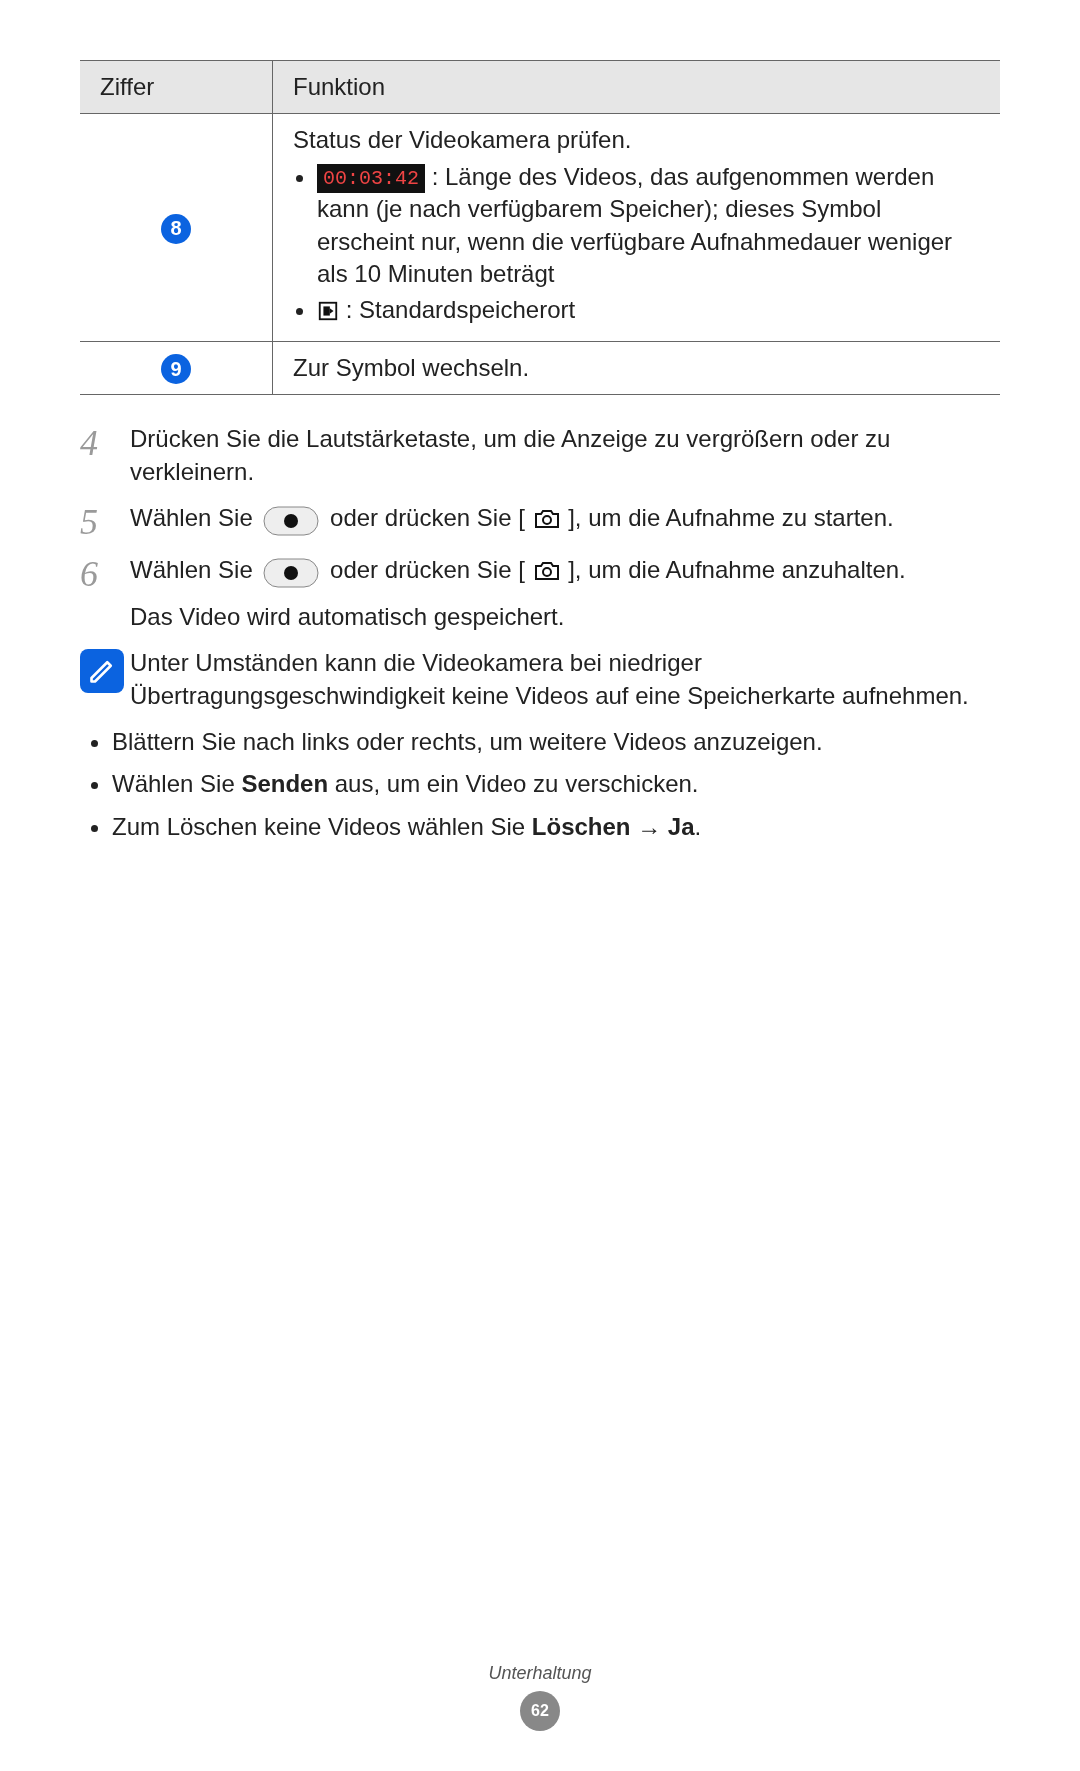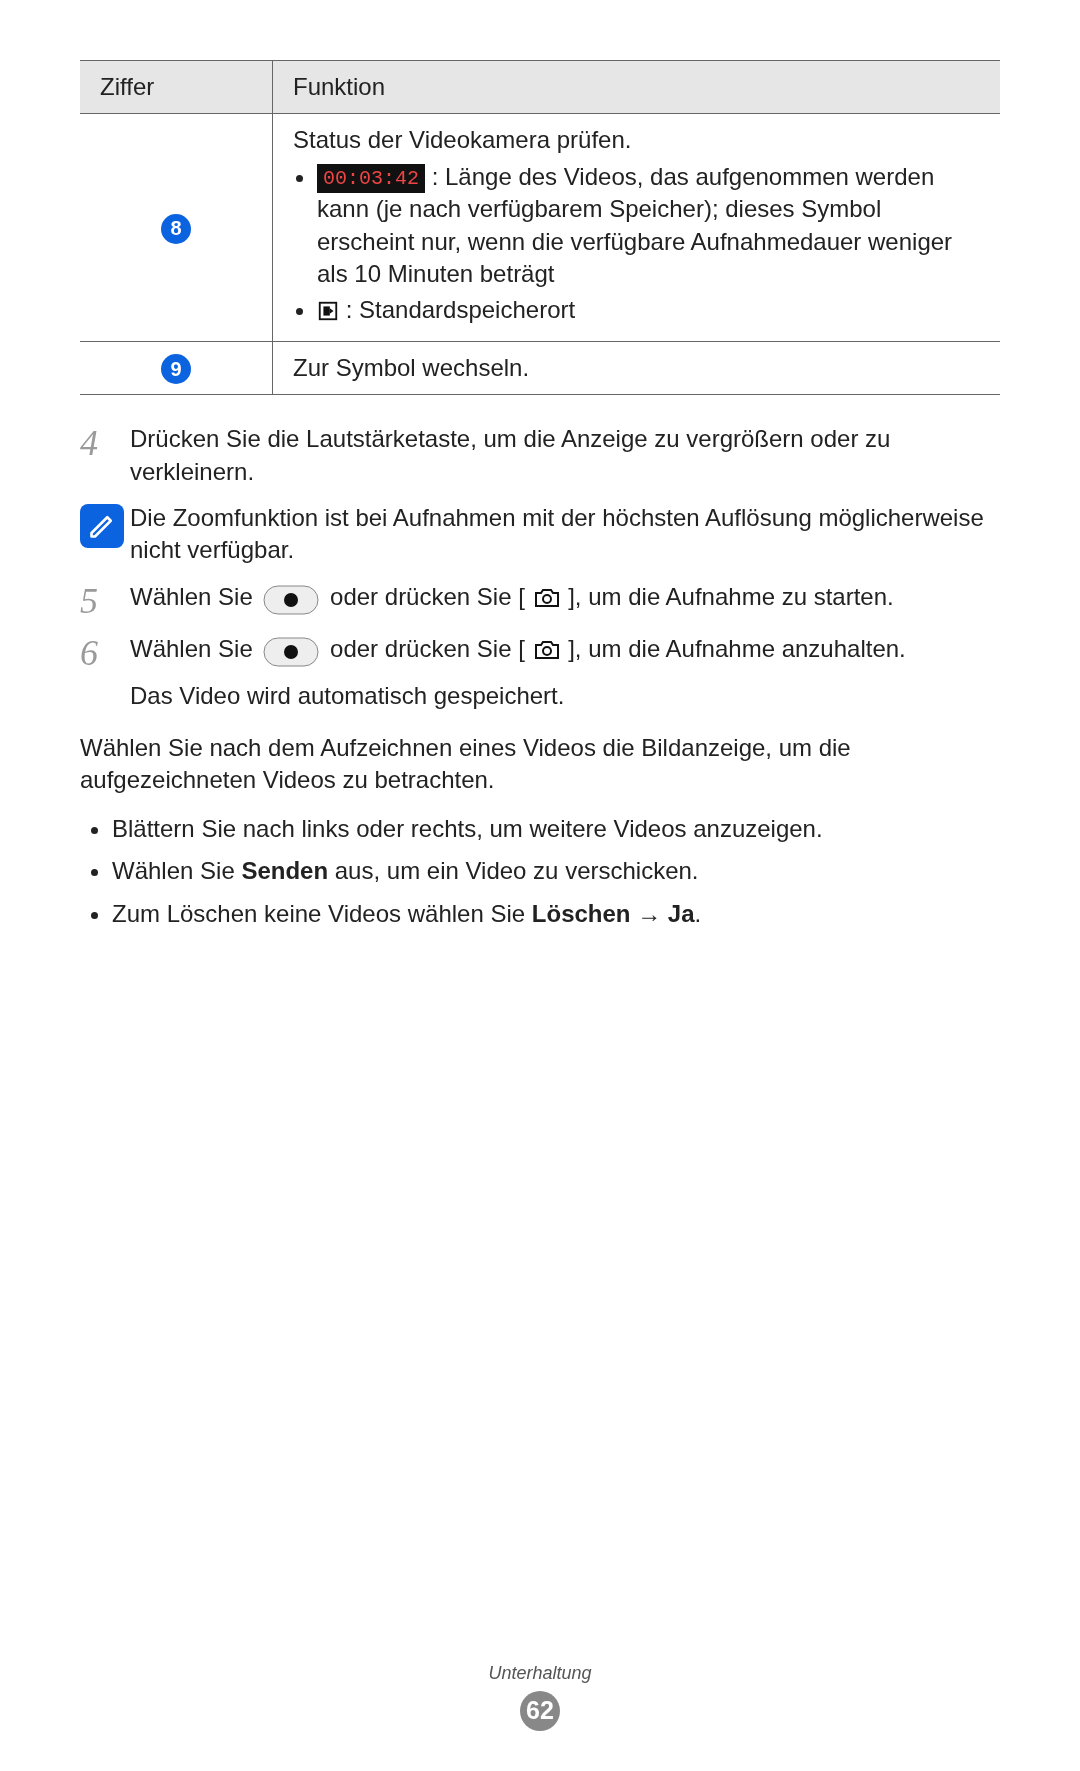--- a/index.html
+++ b/index.html
@@ -136,21 +136,21 @@
   .page-num {
     display: inline-flex;
     width: 40px; height: 40px;
     border-radius: 50%;
     background: #888;
     color: #fff;
     align-items: center;
     justify-content: center;
     font-style: normal;
     font-weight: bold;
-    font-size: 25px;
+    font-size: 16px;
     margin-top: 6px;
   }
 </style>
 </head>
 <body>
 
 <div class="page">
 
   <table class="funct">
     <thead>
@@ -189,31 +189,20 @@
         <td class="col2">Zur Symbol wechseln.</td>
       </tr>
     </tbody>
   </table>
 
   <div class="step">
     <div class="step-num">4</div>
     <div class="step-body">Drücken Sie die Lautstärketaste, um die Anzeige zu vergrößern oder zu verkleinern.</div>
   </div>
 
-  <div class="note">
-    <div class="note-icon">
-      <div class="note-box">
-        <svg width="28" height="28" viewBox="0 0 32 32">
-            <path d="M4 24 L22 6 L26 10 L8 28 L4 28 Z" fill="none" stroke="#fff" stroke-width="3" stroke-linejoin="round"></path>
-            <line x1="4" y1="28" x2="0" y2="32" stroke="#fff" stroke-width="0"></line>
-          </svg>
-      </div>
-    </div>
-    <div class="note-body">Die Zoomfunktion ist bei Aufnahmen mit der höchsten Auflösung möglicherweise nicht verfügbar.</div>
-  </div>
 
   <div class="step">
     <div class="step-num">5</div>
     <div class="step-body">
       <span>Wählen Sie </span>
       <span class="record-btn">
         <svg width="56" height="30" viewBox="0 0 56 30">
             <rect x="1" y="1" width="54" height="28" rx="14" fill="#eee" stroke="#888"></rect>
             <circle cx="28" cy="15" r="7" fill="#111"></circle>
           </svg>
@@ -246,22 +235,31 @@
               <path d="M2 6 h5 l2 -3 h8 l2 3 h5 v13 h-22 z" fill="none" stroke="#111" stroke-width="2"></path>
               <circle cx="13" cy="12" r="4" fill="none" stroke="#111" stroke-width="2"></circle>
             </svg>
         </span>
         <span>], um die Aufnahme anzuhalten.</span>
       </div>
       <div style="margin-top:8px">Das Video wird automatisch gespeichert.</div>
     </div>
   </div>
 
-
-  <div class="para">Wählen Sie nach dem Aufzeichnen eines Videos die Bildanzeige, um die aufgezeichneten Videos zu betrachten.</div>
+  <div class="note">
+    <div class="note-icon">
+      <div class="note-box">
+        <svg width="28" height="28" viewBox="0 0 32 32">
+            <path d="M4 24 L22 6 L26 10 L8 28 L4 28 Z" fill="none" stroke="#fff" stroke-width="3" stroke-linejoin="round"></path>
+          </svg>
+      </div>
+    </div>
+    <div class="note-body">Unter Umständen kann die Videokamera bei niedriger Übertragungsgeschwindigkeit keine Videos auf eine Speicherkarte aufnehmen.</div>
+  </div>
+
   <ul class="body-bullets">
     <li>Blättern Sie nach links oder rechts, um weitere Videos anzuzeigen.</li>
     <li>
       <span>Wählen Sie </span><span class="bold">Senden</span><span> aus, um ein Video zu verschicken.</span>
     </li>
     <li>
       <span>Zum Löschen keine Videos wählen Sie </span><span class="bold">Löschen</span><span> → </span><span class="bold">Ja</span><span>.</span>
     </li>
   </ul>
 

